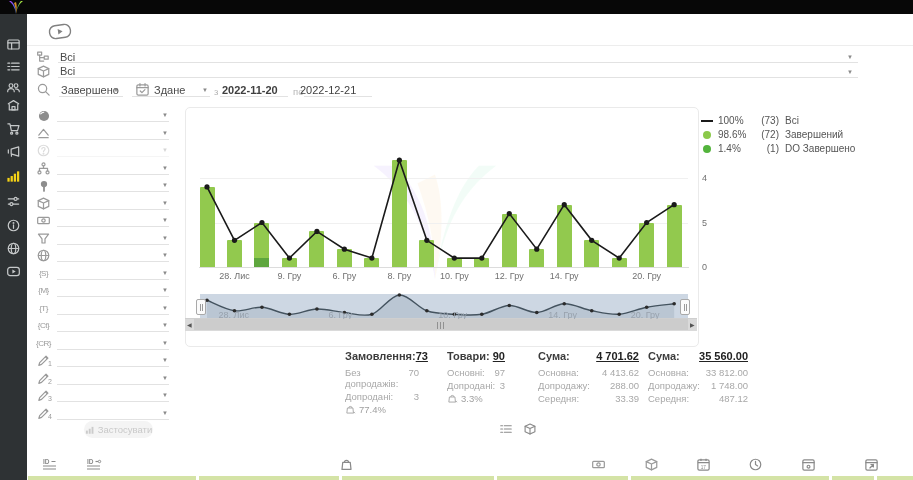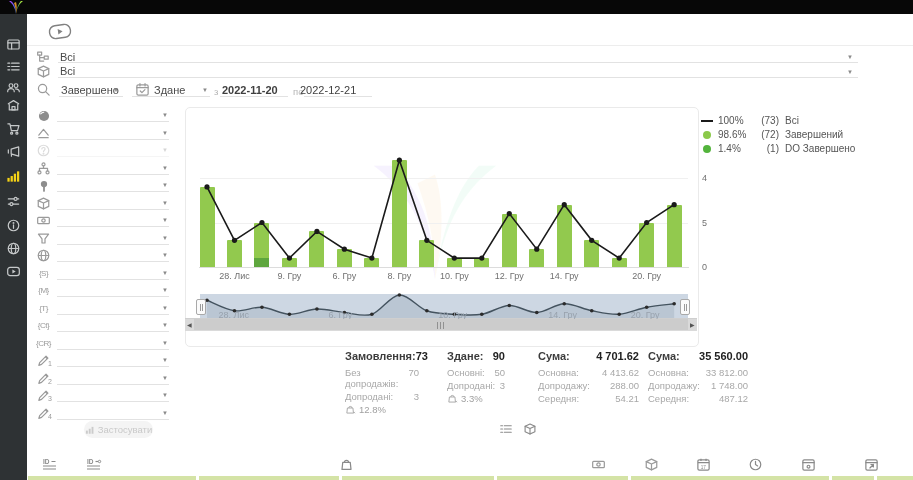--- a/index.html
+++ b/index.html
@@ -33,21 +33,21 @@
   .grip{font-size:7px;color:#666;letter-spacing:1px;line-height:7px;}
   .legend-row{position:absolute;display:flex;align-items:center;font-size:10px;color:#555;z-index:8;}
   .legend-sw{width:14px;display:flex;justify-content:center;margin-right:4px;}
   .legend-pct{width:33px;text-align:left;}
   .legend-cnt{width:28px;text-align:right;}
   .legend-lbl{margin-left:6px;}
   .dot{width:8px;height:8px;border-radius:50%;}
   .lineswatch{width:12px;height:2px;background:#1a1a1a;}
   .stat-group{position:absolute;top:350px;}
   .stat-head{display:flex;justify-content:space-between;font-size:11px;font-weight:bold;color:#3c3c3c;margin-bottom:5px;}
-  .stat-head .v{color:#222;}
+  .stat-head .v{color:#222;text-decoration:underline;}
   .stat-sub{display:flex;justify-content:space-between;font-size:9.5px;color:#a8a8a8;margin-bottom:2px;}
   .stat-rate{display:flex;align-items:center;gap:3px;font-size:9.5px;color:#a0a0a0;margin-top:2px;}
   .toggle-icon{position:absolute;top:422px;width:14px;height:14px;}
   .bottom-icon{position:absolute;top:457px;width:16px;height:16px;}
   .green-cell{position:absolute;top:476px;height:4px;background:#d4e3a6;}
   svg{display:block;}
 </style>
 </head>
 <body>
 
@@ -495,31 +495,31 @@
         <span>3</span>
       </div>
       <div class="stat-rate">
         <span>
           <svg width="11" height="11" viewBox="0 0 16 16" fill="none" stroke="#a8a8a8" stroke-width="1.4">
             <path d="M3.5 5.8h8l.8 7.4H2.7z"></path>
             <path d="M5.5 5.8a2.3 2.3 0 0 1 4.6 0"></path>
             <path d="M12.5 11.5l2 2m0-2l-2 2" stroke-width="1"></path>
           </svg>
         </span>
-        <span>12.8%</span>
+        <span>77.4%</span>
       </div>
     </div>
     <div class="stat-group" style="left: 447px; width: 58px;">
       <div class="stat-head">
-        <span>Здане:</span>
+        <span>Товари:</span>
         <span class="v">90</span>
       </div>
       <div class="stat-sub">
         <span>Основні:</span>
-        <span>50</span>
+        <span>97</span>
       </div>
       <div class="stat-sub">
         <span>Допродані:</span>
         <span>3</span>
       </div>
       <div class="stat-rate">
         <span>
           <svg width="11" height="11" viewBox="0 0 16 16" fill="none" stroke="#a8a8a8" stroke-width="1.4">
             <path d="M3.5 5.8h8l.8 7.4H2.7z"></path>
             <path d="M5.5 5.8a2.3 2.3 0 0 1 4.6 0"></path>
@@ -537,21 +537,21 @@
       <div class="stat-sub">
         <span>Основна:</span>
         <span>4 413.62</span>
       </div>
       <div class="stat-sub">
         <span>Допродажу:</span>
         <span>288.00</span>
       </div>
       <div class="stat-sub">
         <span>Середня:</span>
-        <span>54.21</span>
+        <span>33.39</span>
       </div>
     </div>
     <div class="stat-group" style="left: 648px; width: 100px;">
       <div class="stat-head">
         <span>Сума:</span>
         <span class="v">35 560.00</span>
       </div>
       <div class="stat-sub">
         <span>Основна:</span>
         <span>33 812.00</span>

